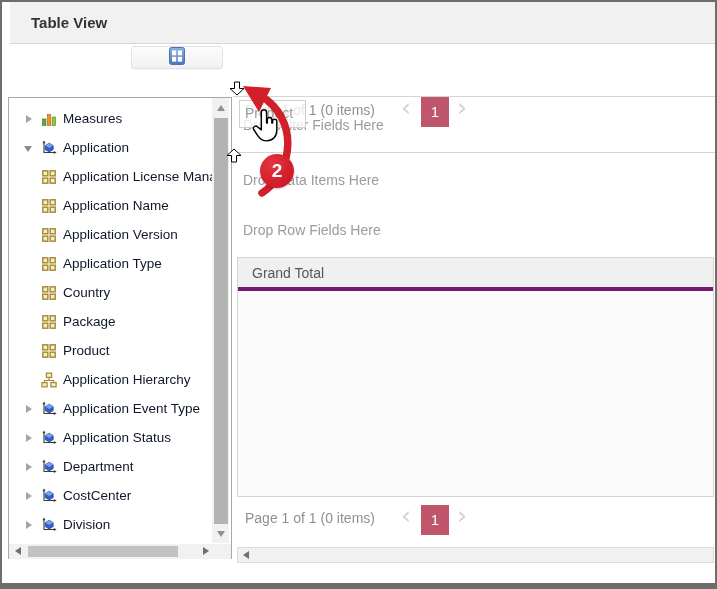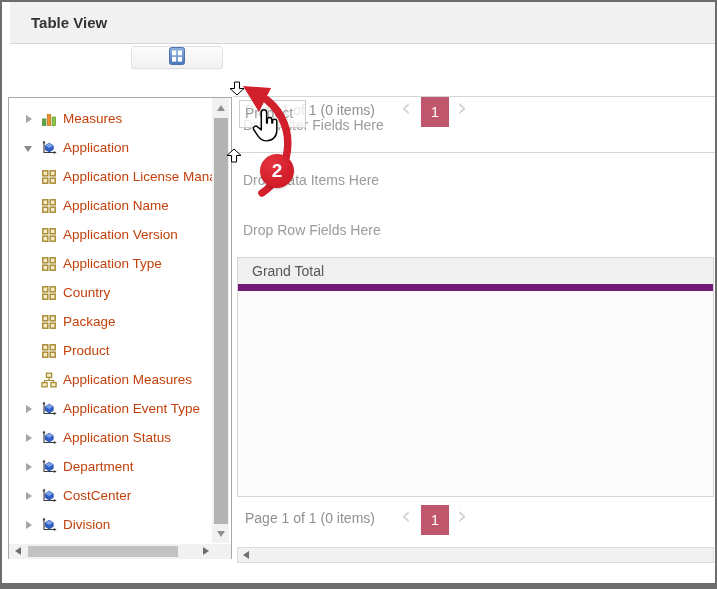--- a/index.html
+++ b/index.html
@@ -33,21 +33,21 @@
   .pager-bottom .page-num{top:8px;}
 
   
   .tree-panel{position:absolute;left:8px;top:97px;width:224px;height:462px;border:1px solid #a8a8a8;background:#fff;box-sizing:border-box;}
   .tree-list{position:absolute;left:0;top:6px;width:203px;overflow:hidden;}
   .tree-row{height:29px;display:flex;align-items:center;padding-left:14px;white-space:nowrap;overflow:hidden;cursor:pointer;}
   .expander{width:18px;flex:0 0 18px;display:flex;align-items:center;}
   .expander.collapsed::before{content:"";width:0;height:0;border-left:6px solid #a5a5a5;border-top:4.5px solid transparent;border-bottom:4.5px solid transparent;margin-left:3px;}
   .expander.expanded::before{content:"";width:0;height:0;border-top:6px solid #8a8a8a;border-left:4.5px solid transparent;border-right:4.5px solid transparent;margin-left:1px;margin-top:2px;}
   .tree-icon{width:22px;flex:0 0 22px;display:flex;align-items:center;}
-  .tree-label{font-size:13.5px;color:#c2410c;}
+  .tree-label{font-size:13.5px;color:#0f172a;}
 
   
   .vscroll{position:absolute;left:203px;top:0;width:17px;height:445px;background:#f1f1f1;}
   .vs-btn{position:absolute;left:0;width:17px;height:17px;display:flex;align-items:center;justify-content:center;cursor:pointer;}
   .vs-btn.up{top:1px;}
   .vs-btn.down{bottom:1px;}
   .vs-thumb{position:absolute;left:1.5px;top:20px;width:14px;height:406px;background:#b3b3b3;cursor:pointer;}
   .hscroll{position:absolute;left:0;top:446px;width:222px;height:15px;background:#f1f1f1;display:block;}
   .hs-thumb{position:absolute;left:19px;top:2px;width:150px;height:11px;background:#c2c2c2;cursor:pointer;}
   .hscroll .tri-left{position:absolute;left:6px;top:3px;}
@@ -58,21 +58,21 @@
   .tri-left{border-top:4.5px solid transparent;border-bottom:4.5px solid transparent;border-right:6px solid #6f6f6f;cursor:pointer;}
   .tri-right{border-top:4.5px solid transparent;border-bottom:4.5px solid transparent;border-left:6px solid #6f6f6f;cursor:pointer;}
 
   
   .zone-filter{position:absolute;left:233px;top:96px;width:482px;height:57px;border-top:1px solid #d5d5d5;border-bottom:1px solid #d5d5d5;box-sizing:border-box;display:flex;align-items:center;}
   .drop-label{font-size:14px;color:#9b9b9b;white-space:nowrap;}
   .zone-filter .drop-label{margin-left:10px;}
   .zone-data-label{position:absolute;left:243px;top:172px;}
   .zone-row-label{position:absolute;left:243px;top:222px;text-align:right;}
   .pivot-table{position:absolute;left:237px;top:257px;width:477px;height:240px;border:1px solid #d5d5d5;box-sizing:border-box;}
-  .gt-header{height:33px;background:#f0f0f0;border-bottom:7px solid #701a75;display:flex;align-items:center;box-sizing:border-box;}
+  .gt-header{height:33px;background:#f0f0f0;border-bottom:4px solid #701a75;display:flex;align-items:center;box-sizing:border-box;}
   .gt-header span{margin-left:14px;font-size:14px;color:#565656;}
   .gt-body{position:absolute;left:0;top:33px;right:0;bottom:0;background:#fbfbfb;}
   .right-hscroll{position:absolute;left:237px;top:547px;width:477px;height:16px;background:#f1f1f1;border:1px solid #dcdcdc;box-sizing:border-box;}
   .right-hscroll .tri-left{position:absolute;left:5px;top:3px;}
 
   
   .drag-ghost{position:absolute;left:239px;top:100px;width:67px;height:28px;border:1px solid #cfcfcf;background:rgba(255,255,255,.78);box-sizing:border-box;z-index:10;}
   .drag-ghost span{display:block;margin:4px 0 0 5px;font-size:14px;color:#9b9b9b;}
   .drop-arrow{position:absolute;z-index:11;}
   .arrow-down{left:228px;top:81px;}
@@ -244,21 +244,21 @@
           <span class="tree-icon">
             <svg width="16" height="16" viewBox="0 0 16 16">
               <path d="M8 5.5 V8 M3.5 11 V8.5 H12.5 V11" fill="none" stroke="#a98e35" stroke-width="1.2"></path>
               <g fill="#f6eccb" stroke="#a98e35" stroke-width="1.3">
                 <rect x="5.4" y="1.2" width="5.2" height="4.2"></rect>
                 <rect x="0.9" y="10.6" width="5.2" height="4.2"></rect>
                 <rect x="9.9" y="10.6" width="5.2" height="4.2"></rect>
               </g>
             </svg>
           </span>
-          <span class="tree-label">Application Measures</span>
+          <span class="tree-label">Application Hierarchy</span>
         </div>
         <div class="tree-row">
           <span class="expander collapsed"></span>
           <span class="tree-icon">
             <svg width="16" height="16" viewBox="0 0 16 16">
               <path d="M3 2.6 V12.5 H13" fill="none" stroke="#3a3a3a" stroke-width="1.1"></path>
               <path d="M3 0.4 L1.4 3.2 H4.6 Z" fill="#3a3a3a"></path>
               <path d="M15.6 12.5 L12.8 10.9 V14.1 Z" fill="#3a3a3a"></path>
               <path d="M8.2 3.2 L12.2 5.6 V9.6 L8.2 12 L4.2 9.6 V5.6 Z" fill="#2f5fc9" stroke="#1e3f8f" stroke-width="0.7"></path>
               <path d="M4.2 5.6 L8.2 3.2 L12.2 5.6 L8.2 8 Z" fill="#7ba1e8"></path>

